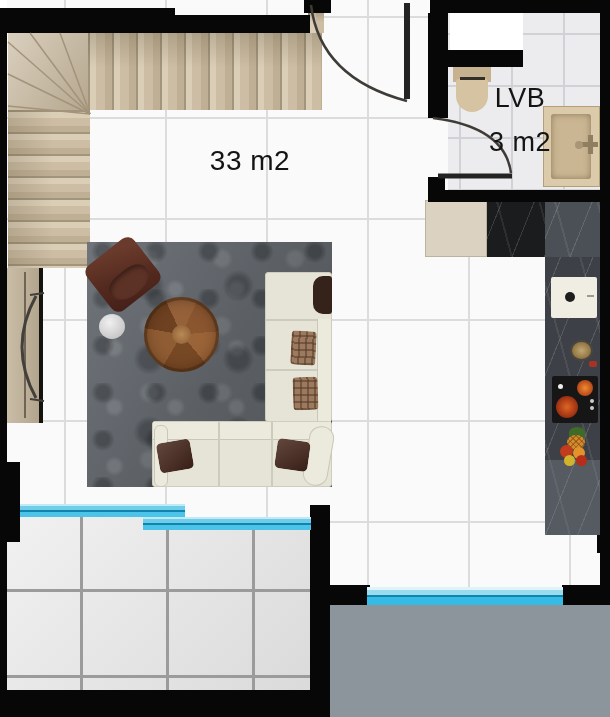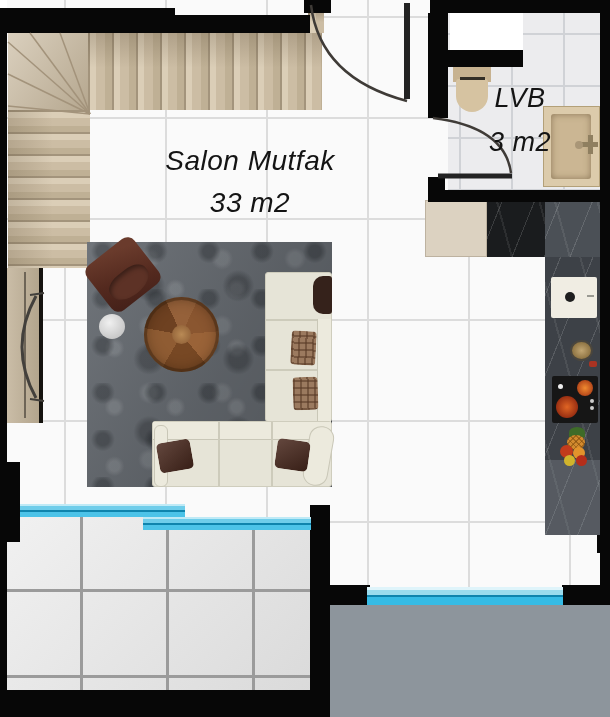--- a/index.html
+++ b/index.html
@@ -74,21 +74,21 @@
     background-image:linear-gradient(145deg,rgba(255,255,255,.14),rgba(0,0,0,.25));}
   
   .marble{
     background-image:
       repeating-linear-gradient(112deg,transparent 0 14px,rgba(255,255,255,.14) 14px 15px,transparent 15px 30px),
       repeating-linear-gradient(75deg,transparent 0 23px,rgba(255,255,255,.08) 23px 25px,transparent 25px 41px);
   }
   .circle{border-radius:50%;}
   
   .room-label{position:absolute;color:#141414;text-align:center;letter-spacing:.5px;}
-  .room-label div{white-space:nowrap;font-style:italic;}
+  .room-label div{white-space:nowrap;}
   svg.overlay{position:absolute;left:0;top:0;pointer-events:none;}
 </style>
 </head>
 <body>
 
 <div id="plan">
 
   <div class="abs salon-floor" style="left:7px;top:0;width:596px;height:692px;"></div>
   <div class="abs lvb-floor" style="left:448px;top:13px;width:152px;height:177px;"></div>
   <div class="abs balkon-floor" style="left:7px;top:517px;width:305px;height:175px;"></div>
@@ -232,21 +232,20 @@
       <line x1="407" y1="3" x2="407" y2="99" stroke="#232323" stroke-width="6"></line>
     </g>
 
     <g>
       <path d="M 433 118 Q 505 127 511 173" stroke="#3f3b37" stroke-width="2.5" fill="none"></path>
       <line x1="438" y1="176" x2="512" y2="176" stroke="#232323" stroke-width="5"></line>
     </g>
   </svg>
 
   <div class="room-label" style="left:120px;top:140px;width:260px;font-size:28px;line-height:42px;">
-    <div>Salon Mutfak</div>
     <div>33 m2</div>
   </div>
   <div class="room-label" style="left:458px;top:76px;width:124px;font-size:27px;line-height:44px;">
     <div>LVB</div>
     <div>3 m2</div>
   </div>
 
 </div>
 
 </body></html>

